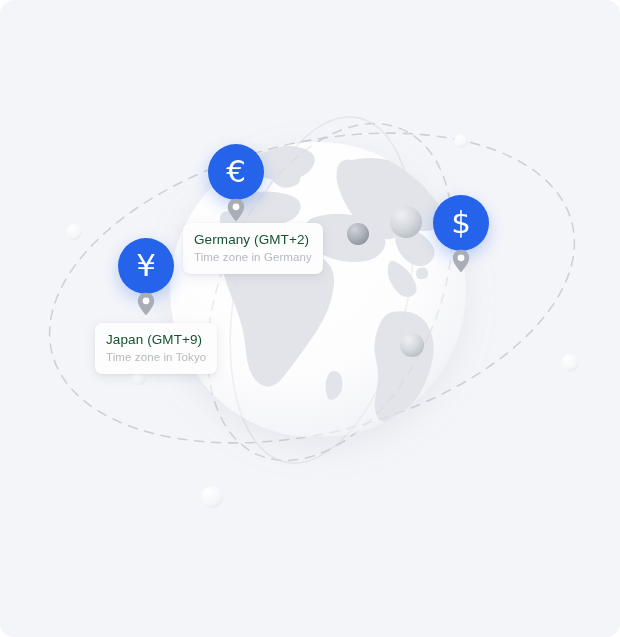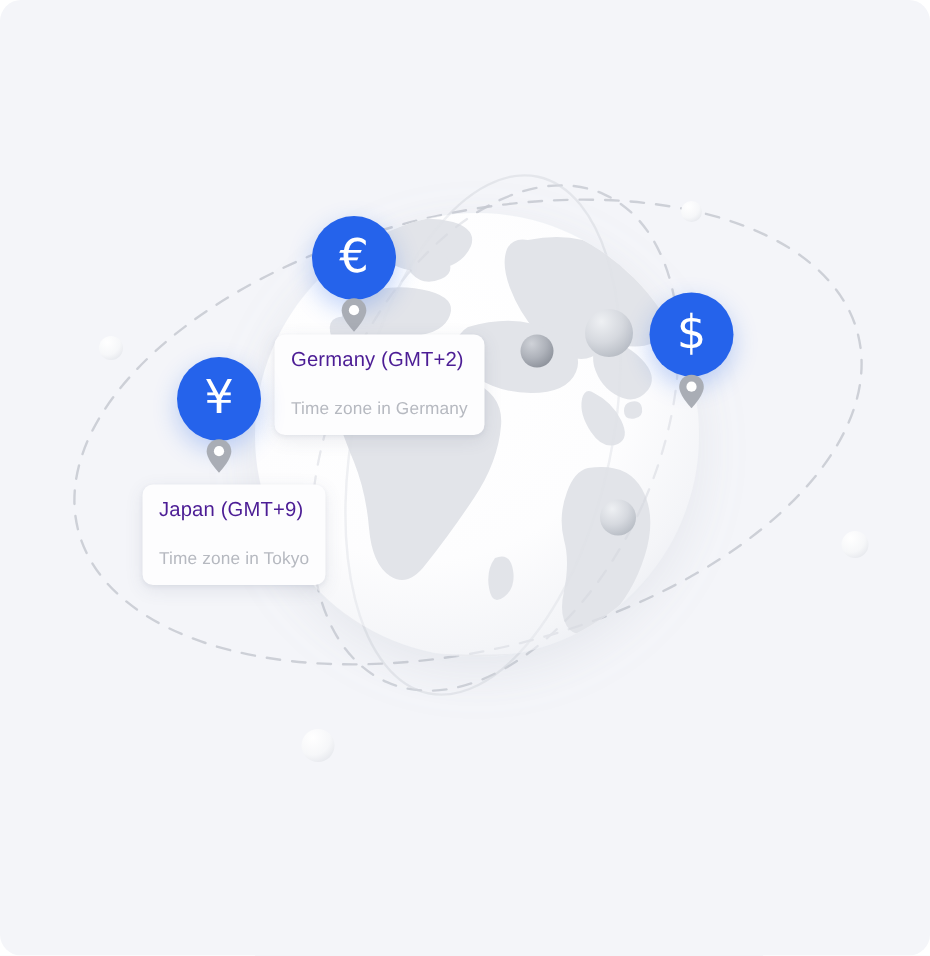--- a/index.html
+++ b/index.html
@@ -74,30 +74,30 @@
     position: absolute;
     background: #fdfdfe;
     border-radius: 7px;
     box-shadow: 0 3px 12px rgba(70, 80, 110, 0.10),
                 0 1px 3px rgba(70, 80, 110, 0.07);
     padding: 8px 11px 9px 11px;
     box-sizing: border-box;
     white-space: nowrap;
   }
   .tooltip .t-title {
-    color: #4c1d95;
+    color: #14532d;
     font-size: 13.5px;
     line-height: 17px;
     letter-spacing: 0.1px;
   }
   .tooltip .t-sub {
     color: #b6b9c0;
     font-size: 11.5px;
     line-height: 15px;
-    margin-top: 18px;
+    margin-top: 2px;
     letter-spacing: 0.1px;
   }
   #tip-eur { left: 183px; top: 223px; }
   #tip-jpy { left: 95px; top: 323px; }
   #tip-usd { left: 400px; top: 278px; }
 </style>
 </head>
 <body>
 
 <div id="stage">

